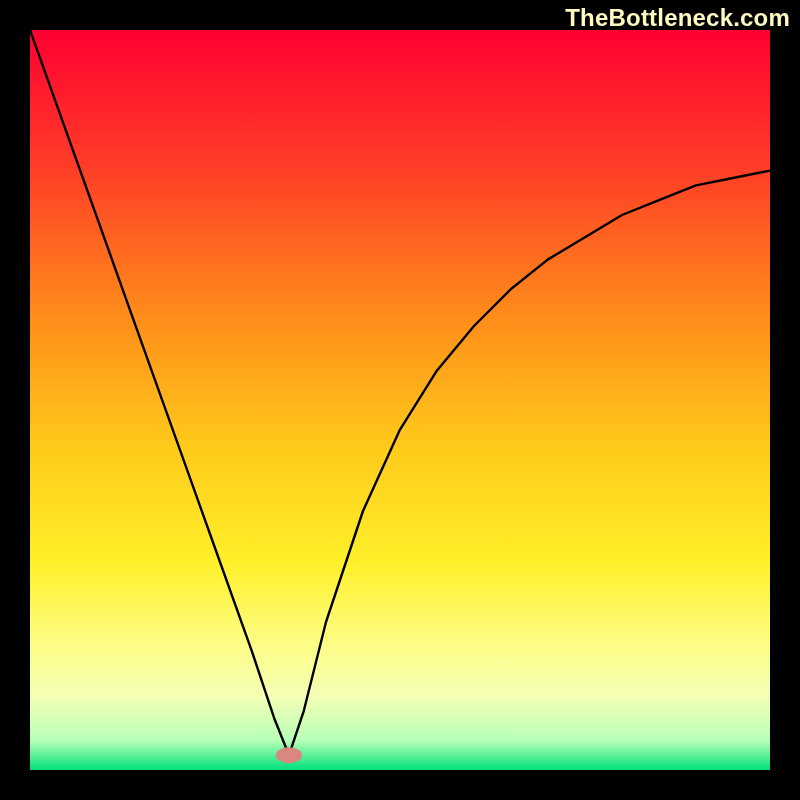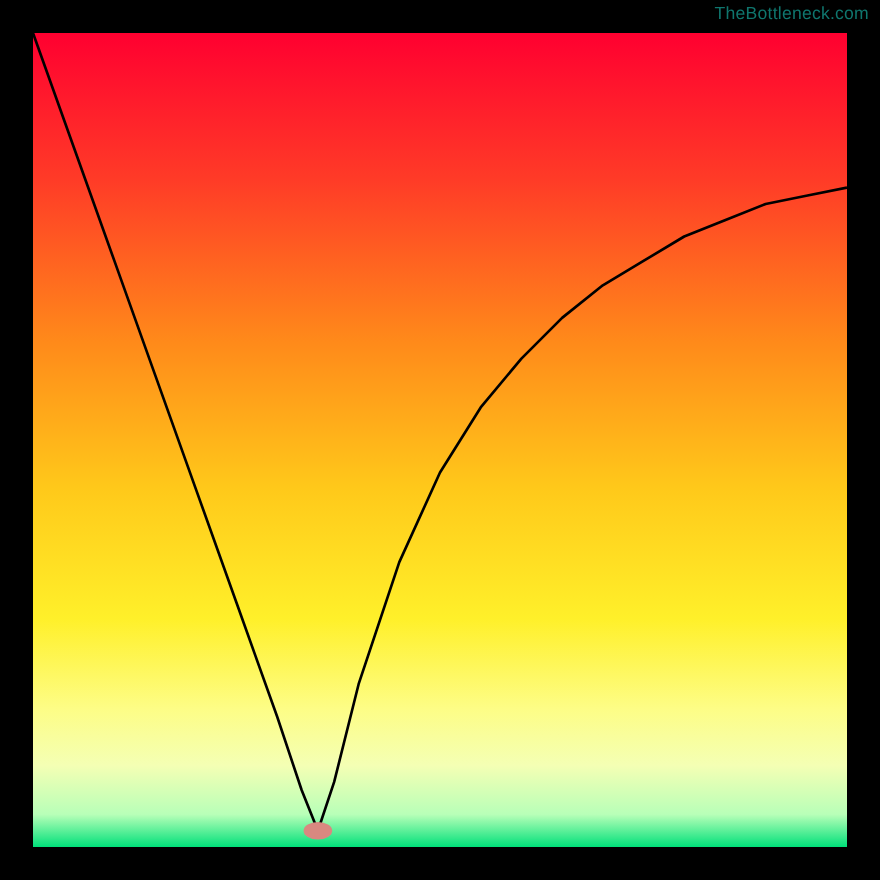--- a/index.html
+++ b/index.html
@@ -21,24 +21,24 @@
     position: absolute;
     left: 30px;
     top: 30px;
     width: 740px;
     height: 740px;
   }
   .watermark {
     position: absolute;
     top: 4px;
     right: 10px;
-    color: #0f766e;
-    font-size: 16px;
+    color: #fef9c3;
+    font-size: 24px;
     letter-spacing: 0.2px;
-    font-weight: 400;
+    font-weight: 700;
     user-select: none;
   }
 </style>
 </head>
 <body>
 <div class="outer">
 
   <div class="watermark">TheBottleneck.com</div>
 
   <svg class="plot" viewBox="0 0 740 740" preserveAspectRatio="none">

